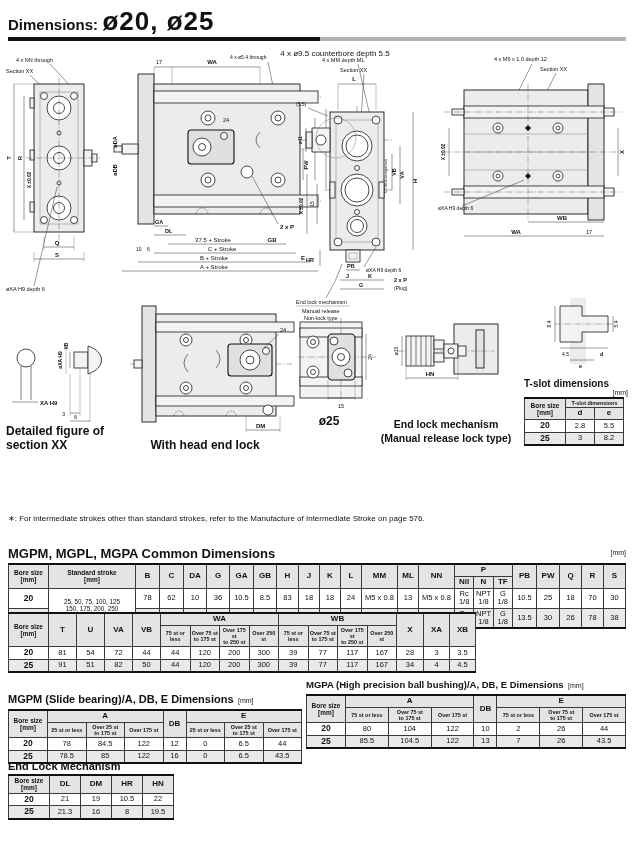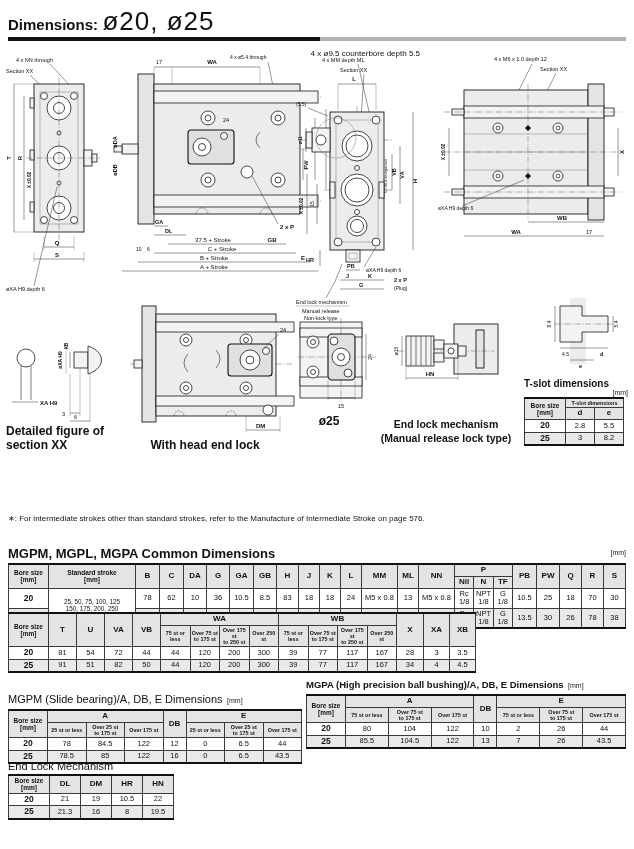--- a/index.html
+++ b/index.html
@@ -1,21 +1,21 @@
 <!DOCTYPE html>
 <html><head>
 <meta charset="utf-8">
 <style>
   html,body{margin:0;padding:0;background:#fff;}
   .page{position:relative;width:634px;height:849px;background:#fff;font-family:"Liberation Sans",sans-serif;color:#111;overflow:hidden;}
   .pre{white-space:pre-line;}
   
   .hdr{position:absolute;top:6px;left:8px;width:618px;}
   .hdr .tp{font-size:15px;font-weight:bold;}
-  .hdr .ts{font-size:26px;font-weight:normal;letter-spacing:1px;}
+  .hdr .ts{font-size:26px;font-weight:bold;letter-spacing:1px;}
   .title-rule{position:absolute;top:37px;left:8px;width:618px;height:4px;background:#b3b3b3;}
   .title-rule span{display:block;width:312px;height:4px;background:#111;}
   
   .draw{position:absolute;top:50px;left:0;width:634px;height:462px;}
   .panel{position:absolute;}
   svg text{font-family:"Liberation Sans",sans-serif;fill:#111;}
   .t6{font-size:6px}.t55{font-size:5.5px}.t5{font-size:5px}.t48{font-size:4.8px}.t34{font-size:3.4px}
   .b{font-weight:bold}
   .ln{stroke:#222;stroke-width:.6;fill:none}
   .dl{stroke:#333;stroke-width:.5;fill:none}
@@ -26,21 +26,21 @@
   .bd3{fill:#e4e4e4;stroke:#1a1a1a;stroke-width:.9}
   .hole{fill:#fff;stroke:#1a1a1a;stroke-width:.8}
   .dk{fill:#e0e0e0;stroke:#111;stroke-width:1.1}
   .cap{position:absolute;font-weight:bold;color:#111;text-align:center;}
   .cap12{font-size:12px}.cap11{font-size:12px}.cap10{font-size:10.5px}
   
   .notes{position:absolute;top:514px;left:8px;width:620px;font-size:8px;line-height:1.35;}
   
   .sect{position:absolute;}
   .tbl-title{font-weight:bold;font-size:13px;}
-  .tbl-title2{font-weight:normal;font-size:11px;}
+  .tbl-title2{font-weight:bold;font-size:11px;}
   .tbl-title3{font-weight:bold;font-size:9.5px;}
   .unit{font-size:7px;font-weight:normal;color:#222;}
   table.dt{border-collapse:collapse;text-align:center;font-size:7.5px;border-top:2px solid #111;border-bottom:2.5px solid #111;table-layout:fixed;}
   .dt th,.dt td{border:1px solid #3a3a3a;padding:1px 1px;line-height:1.12;overflow:hidden;}
   .dt thead th{background:#e4e4e4;font-weight:bold;font-size:8px;}
   .dt .rh{font-size:5.4px;font-weight:bold;}
   .dt .bh{font-size:6.5px;}
   .dt tbody tr.alt td{background:#e9e9e9;}
   .dt .bore{font-weight:bold;font-size:8.5px;}
   .dt .stroke{font-size:6.3px;background:#fff;}
@@ -169,21 +169,21 @@
       <line x1="44" y1="199" x2="186" y2="199" class="dl"></line>
         <text x="112" y="197" text-anchor="middle" class="t6">C + Stroke</text>
       <line x1="28" y1="208" x2="186" y2="208" class="dl"></line>
         <text x="104" y="206" text-anchor="middle" class="t6">B + Stroke</text>
       <line x1="186" y1="208" x2="200" y2="208" class="dl"></line>
         <text x="191" y="206" class="t6 b">E</text>
       <line x1="12" y1="217" x2="208" y2="217" class="dl"></line>
         <text x="104" y="215" text-anchor="middle" class="t6">A + Stroke</text>
     </svg>
     <div class="cap cap12" style="left:125px;top:264px;width:180px">With rod end lock</div>
-    <div class="cap" style="left:250px;top:-1px;width:170px;font-size:8px;font-weight:normal;text-align:right">4 x ø9.5 counterbore depth 5.5</div>
+    <div class="cap" style="left:250px;top:-1px;width:170px;font-size:8px;font-weight:normal;text-align:center">4 x ø9.5 counterbore depth 5.5</div>
 
     <svg class="panel" style="left:296px;top:4px" width="136" height="268">
       <text x="26" y="8" class="t55">4 x MM depth ML</text>
       <line x1="62" y1="10" x2="74" y2="62" class="dl"></line>
       <text x="44" y="18" class="t55">Section XX</text>
       <line x1="68" y1="20" x2="64" y2="80" class="dl"></line>
       <line x1="42" y1="30" x2="80" y2="30" class="dl"></line>
         <line x1="42" y1="30" x2="42" y2="56" class="thin"></line>
         <line x1="80" y1="30" x2="80" y2="56" class="thin"></line>
       <text x="58" y="27" text-anchor="middle" class="t6 b">L</text>

